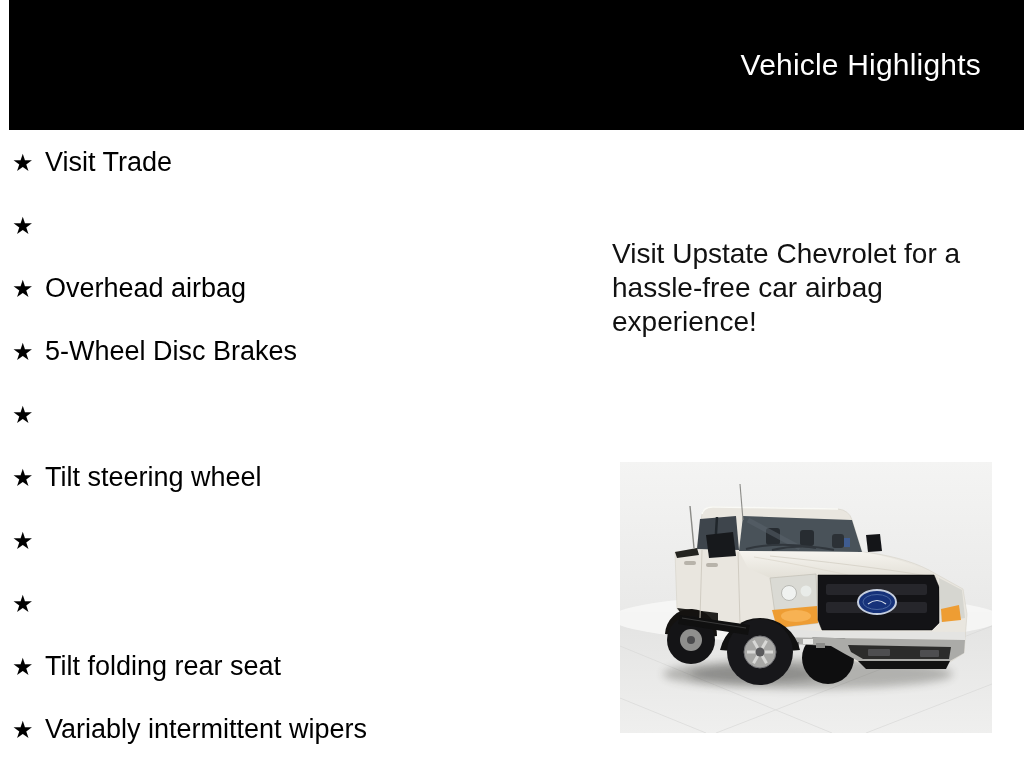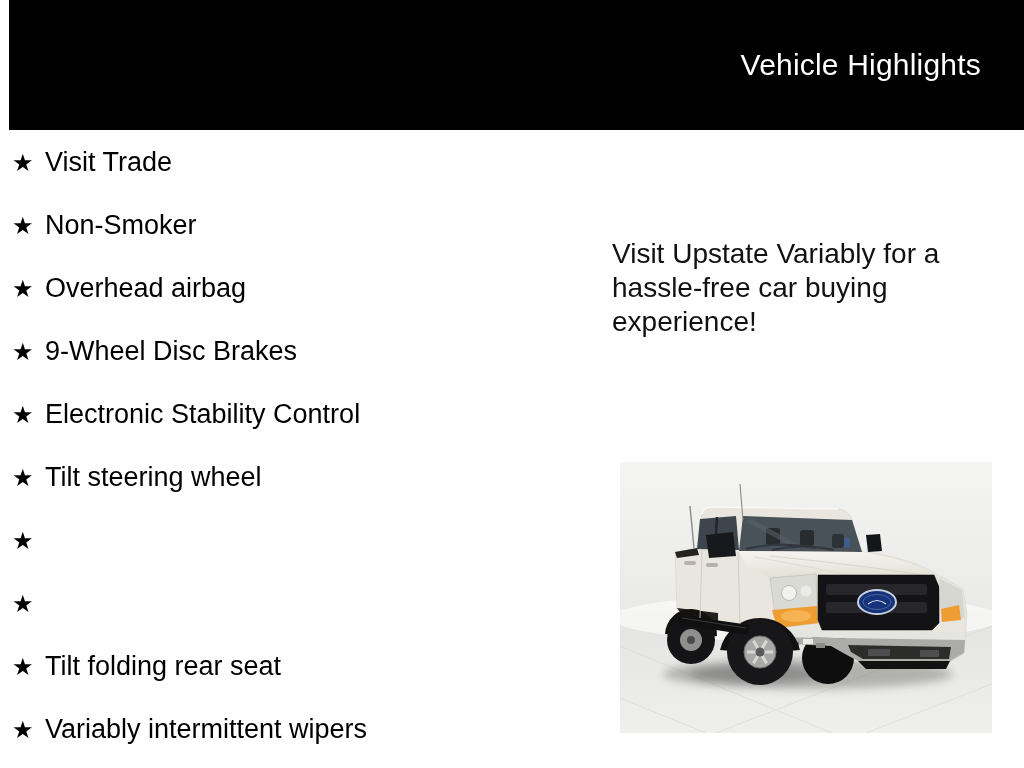--- a/index.html
+++ b/index.html
@@ -62,33 +62,31 @@
   <div class="header-title">Vehicle Highlights</div>
 </div>
 
 <ul class="highlights">
   <li class="highlight-item">
     <span class="star">★</span>
     <span>Visit Trade</span>
   </li>
 <li class="highlight-item">
     <span class="star">★</span>
-    <span>Non-Smoker</span>
   </li>
     <li class="highlight-item">
     <span class="star">★</span>
     <span>Overhead airbag</span>
   </li>
     <li class="highlight-item">
     <span class="star">★</span>
-    <span>9-Wheel Disc Brakes</span>
-  </li>
-    <li class="highlight-item">
-    <span class="star">★</span>
-    <span>Electronic Stability Control</span>
+    <span>5-Wheel Disc Brakes</span>
+  </li>
+    <li class="highlight-item">
+    <span class="star">★</span>
   </li>
     <li class="highlight-item">
     <span class="star">★</span>
     <span>Tilt steering wheel</span>
   </li>
     <li class="highlight-item">
     <span class="star">★</span>
   </li>
     <li class="highlight-item">
     <span class="star">★</span>
@@ -96,21 +94,21 @@
     <li class="highlight-item">
     <span class="star">★</span>
     <span>Tilt folding rear seat</span>
   </li>
     <li class="highlight-item">
     <span class="star">★</span>
     <span>Variably intermittent wipers</span>
   </li>
   </ul>
 
-<div class="promo">Visit Upstate Variably for a hassle-free car buying experience!</div>
+<div class="promo">Visit Upstate Chevrolet for a hassle-free car airbag experience!</div>
 
 <div class="photo">
   <svg viewBox="0 0 372 271" xmlns="http://www.w3.org/2000/svg" role="img" aria-label="White Ford F-150 crew cab pickup truck, front three-quarter view in a light gray photo studio">
     <defs>
       <linearGradient id="wallG" x1="0" y1="0" x2="0" y2="1">
         <stop offset="0" stop-color="#f4f4f3"></stop>
           <stop offset="1" stop-color="#e9e9e8"></stop>
       </linearGradient>
       <linearGradient id="floorG" x1="0" y1="0" x2="0" y2="1">
         <stop offset="0" stop-color="#e3e3e2"></stop>

